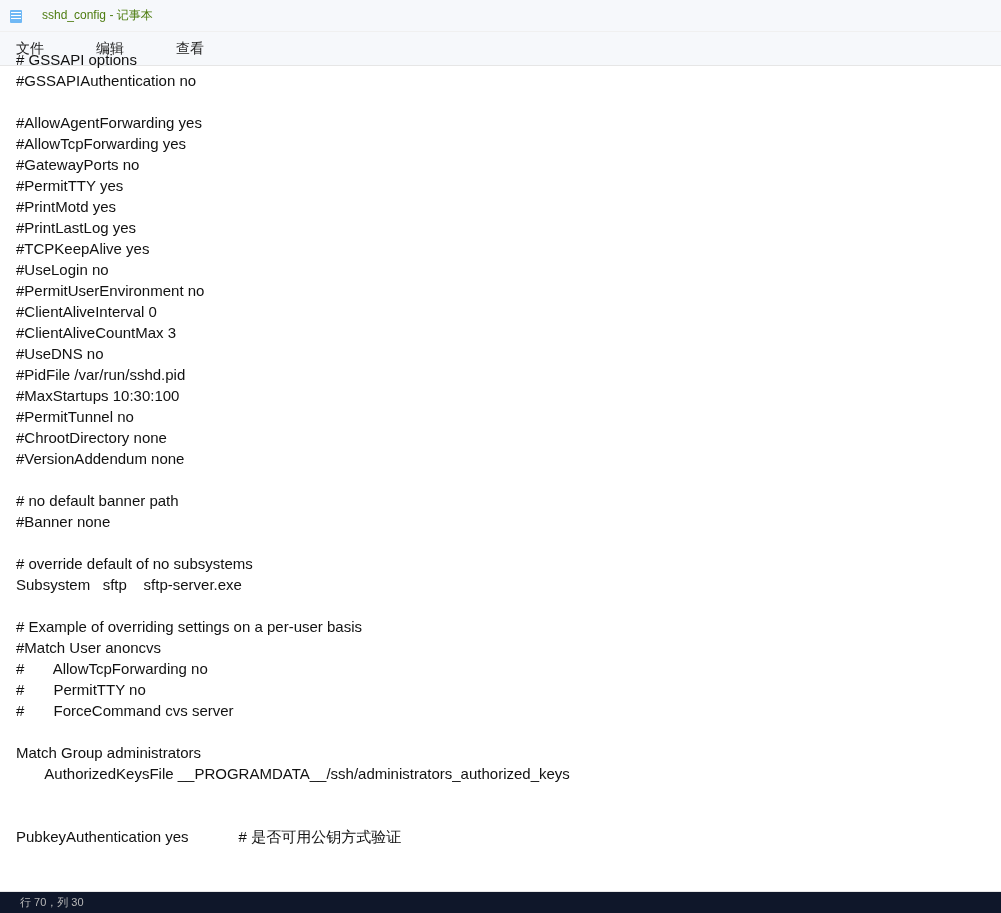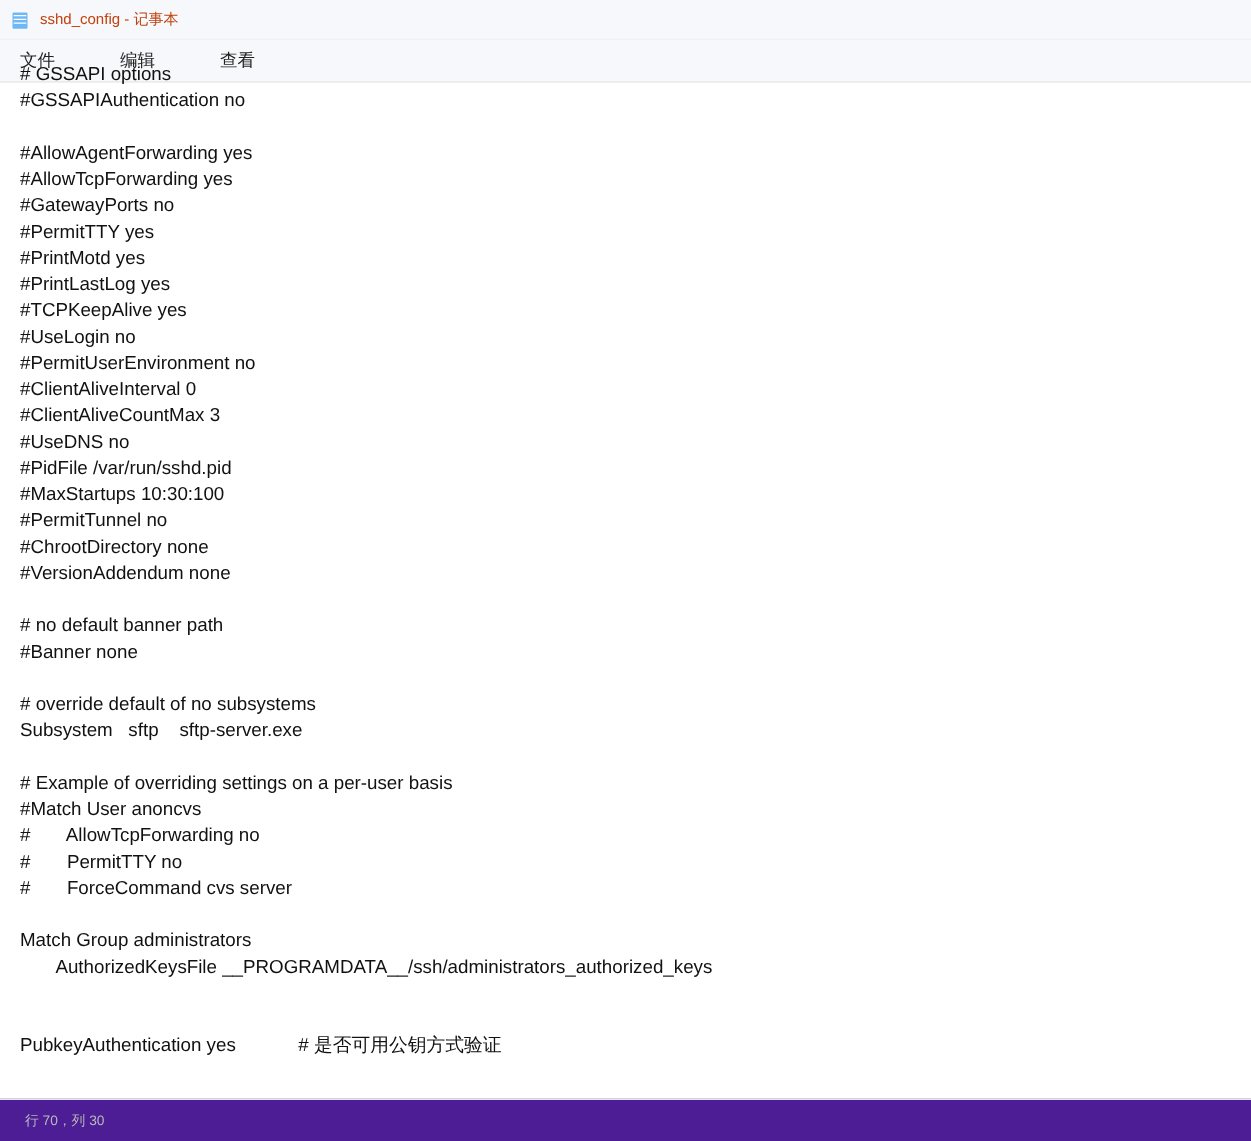--- a/index.html
+++ b/index.html
@@ -23,21 +23,22 @@
     }
     .titlebar-icon {
       width: 16px;
       height: 16px;
       display: flex;
       align-items: center;
       justify-content: center;
     }
     .titlebar-title {
       font-size: 12px;
-      color: #c2410c;
+      color: #4d7c0f;
+      margin-left: 10px;
     }
     .menubar {
       height: 34px;
       background: #f6f8fb;
       display: flex;
       align-items: center;
       padding: 0 12px;
       gap: 44px;
       border-bottom: 1px solid #e6e6e6;
     }
@@ -53,22 +54,22 @@
       padding: 2px 0 0 16px;
       font-size: 15px;
       color: #111;
       line-height: 21px;
       font-family: "Microsoft YaHei", "Segoe UI", sans-serif;
       white-space: pre;
       position: relative;
     }
     .line { height: 21px; }
     .statusbar {
-      height: 34px;
-      background: #4c1d95;
+      height: 22px;
+      background: #0f172a;
       border-top: 1px solid #e6e6e6;
       display: flex;
       align-items: center;
       padding: 0 20px;
       font-size: 11px;
       color: #b9b9b9;
     }
     .notepad-svg rect { fill: #6fb8f5; }
     .notepad-svg .spiral { fill: #fff; }
   </style>

